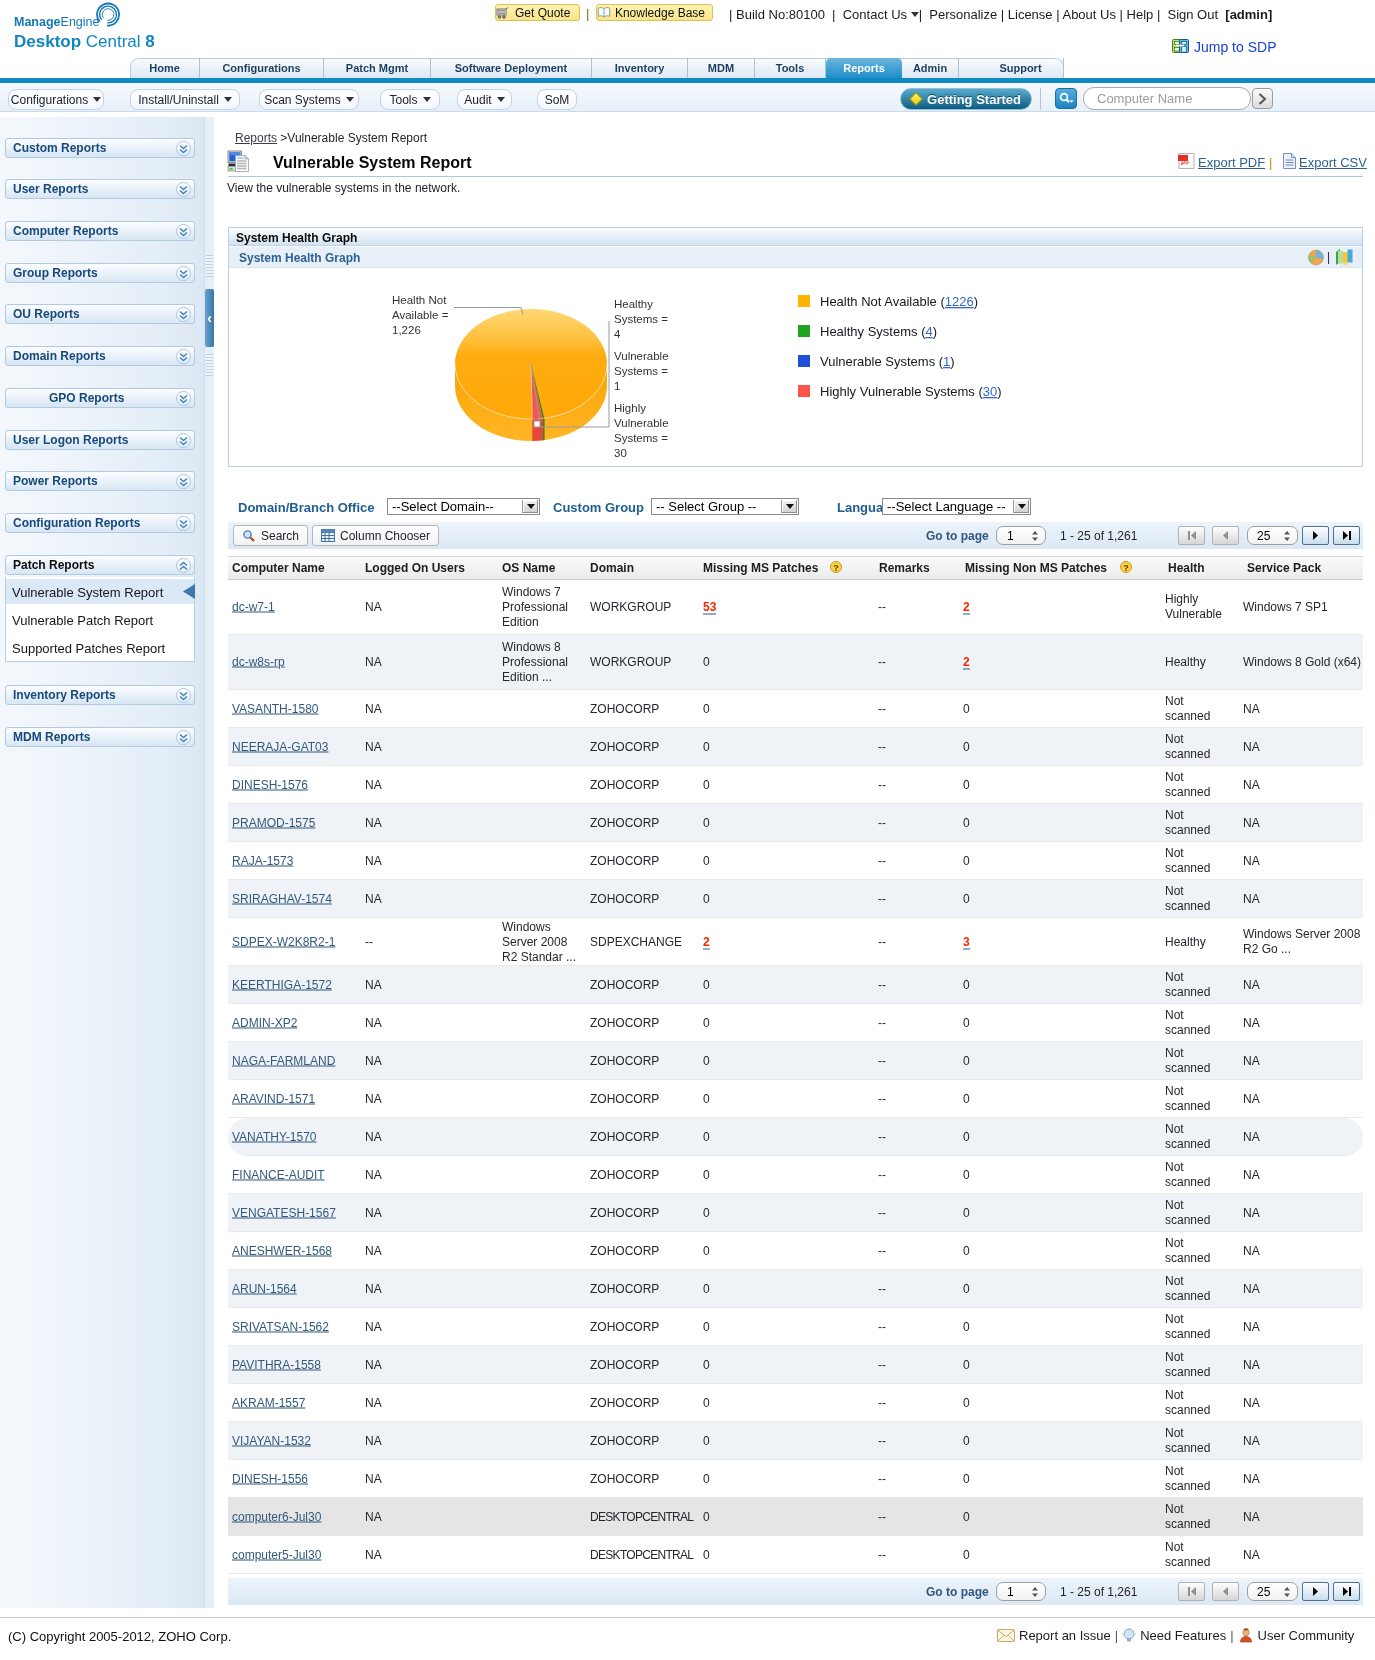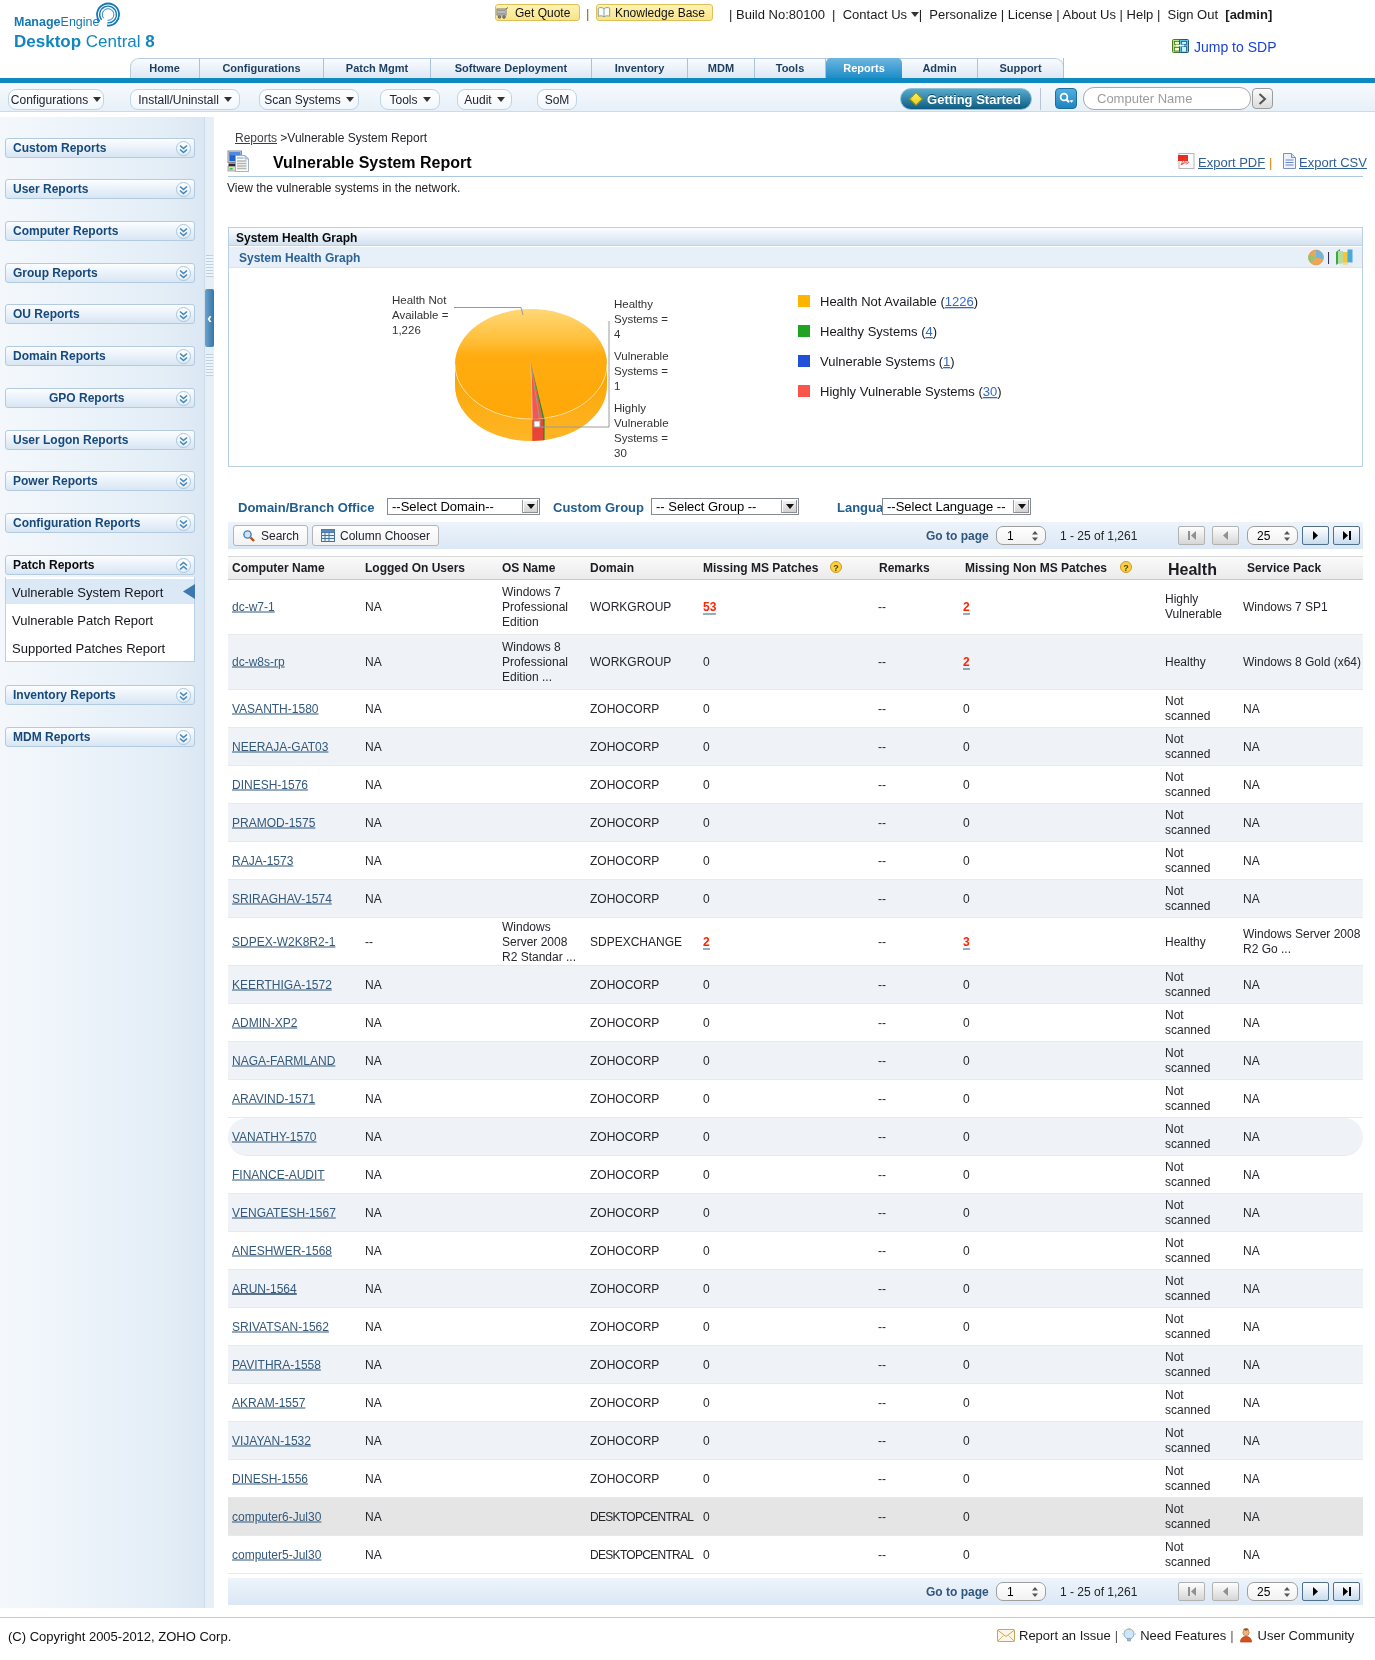--- a/index.html
+++ b/index.html
@@ -73,21 +73,21 @@
 
 <div class="abs" style="left:130px;top:58px;width:934px;height:20px;background:linear-gradient(#fafcfe,#dce8f4);border:1px solid #b7cce0;border-bottom:none;border-radius:9px 9px 0 0;"></div>
 <div class="tab" style="top:58px;height:20px;left:130px;width:70px;">Home</div>
 <div class="tab" style="top:58px;height:20px;left:200px;width:124px;">Configurations</div>
 <div class="tab" style="top:58px;height:20px;left:324px;width:107px;">Patch Mgmt</div>
 <div class="tab" style="top:58px;height:20px;left:431px;width:161px;">Software Deployment</div>
 <div class="tab" style="top:58px;height:20px;left:592px;width:96px;">Inventory</div>
 <div class="tab" style="top:58px;height:20px;left:688px;width:67px;">MDM</div>
 <div class="tab" style="top:58px;height:20px;left:755px;width:71px;">Tools</div>
 <div class="tab" style="top:58px;height:20px;left:826px;width:76px;background:linear-gradient(#6cb6de,#1f8dc9);color:#fff;border-radius:5px 5px 0 0;border-right:none;">Reports</div>
-<div class="tab" style="top:58px;height:20px;left:902px;width:76px;">Admin</div>
+<div class="tab" style="top:58px;height:20px;left:902px;width:57px;">Admin</div>
 <div class="tab" style="top:58px;height:20px;left:978px;width:86px;">Support</div>
 <div class="abs" style="left:0;top:78px;width:1375px;height:5px;background:#0f8ac0;"></div>
 <div class="abs" style="left:0;top:83px;width:1375px;height:29px;background:linear-gradient(#f6fafd,#e7f0f8);border-bottom:1px solid #ccdbea;"></div>
 <div class="qbtn" style="left:8px;top:89px;width:96px;">Configurations <span class="caret"></span></div>
 <div class="qbtn" style="left:130px;top:89px;width:110px;">Install/Uninstall <span class="caret"></span></div>
 <div class="qbtn" style="left:259px;top:89px;width:100px;">Scan Systems <span class="caret"></span></div>
 <div class="qbtn" style="left:380px;top:89px;width:60px;">Tools <span class="caret"></span></div>
 <div class="qbtn" style="left:457px;top:89px;width:55px;">Audit <span class="caret"></span></div>
 <div class="qbtn" style="left:537px;top:89px;width:40px;">SoM</div>
 
@@ -405,21 +405,21 @@
 <div class="abs" style="left:228px;top:556px;width:1135px;height:24px;background:linear-gradient(#fafafa,#ebebeb);border-top:1px solid #d8d8d8;border-bottom:1px solid #c9c9c9;"></div>
 <div class="abs b" style="left:232px;top:561px;font-size:12px;color:#1c1c22;">Computer Name</div>
 <div class="abs b" style="left:365px;top:561px;font-size:12px;color:#1c1c22;">Logged On Users</div>
 <div class="abs b" style="left:502px;top:561px;font-size:12px;color:#1c1c22;">OS Name</div>
 <div class="abs b" style="left:590px;top:561px;font-size:12px;color:#1c1c22;">Domain</div>
 <div class="abs b" style="left:703px;top:561px;font-size:12px;color:#1c1c22;">Missing MS Patches</div>
 <span class="hq abs" style="left:830px;top:561px;">?</span>
 <div class="abs b" style="left:879px;top:561px;font-size:12px;color:#1c1c22;">Remarks</div>
 <div class="abs b" style="left:965px;top:561px;font-size:12px;color:#1c1c22;">Missing Non MS Patches</div>
 <span class="hq abs" style="left:1120px;top:561px;">?</span>
-<div class="abs b" style="left:1168px;top:561px;font-size:16px;color:#1c1c22;">Health</div>
+<div class="abs b" style="left:1168px;top:561px;font-size:12px;color:#1c1c22;">Health</div>
 <div class="abs b" style="left:1247px;top:561px;font-size:12px;color:#1c1c22;">Service Pack</div>
 
 <div class="abs" style="left:228px;top:580px;width:1135px;height:55px;background:#ffffff;border-bottom:1px solid #e9e9e9;">
 <div class="cell" style="left:4px;"><span class="clink">dc-w7-1</span></div>
 <div class="cell" style="left:137px;">NA</div>
 <div class="cell" style="left:274px;width:86px;">Windows 7<br>Professional<br>Edition</div>
 <div class="cell" style="left:362px;">WORKGROUP</div>
 <div class="cell" style="left:475px;"><span class="rlink">53</span></div>
 <div class="cell" style="left:650px;">--</div>
 <div class="cell" style="left:735px;"><span class="rlink">2</span></div>
@@ -582,21 +582,21 @@
 <div class="cell" style="left:4px;"><span class="clink">ANESHWER-1568</span></div>
 <div class="cell" style="left:137px;">NA</div>
 <div class="cell" style="left:362px;">ZOHOCORP</div>
 <div class="cell" style="left:475px;">0</div>
 <div class="cell" style="left:650px;">--</div>
 <div class="cell" style="left:735px;">0</div>
 <div class="cell" style="left:937px;width:75px;">Not<br>scanned</div>
 <div class="cell" style="left:1015px;width:125px;">NA</div>
 </div>
 <div class="abs" style="left:228px;top:1270px;width:1135px;height:38px;background:#eff3f8;border-bottom:1px solid #e9e9e9;">
-<div class="cell" style="left:4px;text-decoration:underline;"><span class="clink">ARUN-1564</span></div>
+<div class="cell" style="left:4px;"><span class="clink">ARUN-1564</span></div>
 <div class="cell" style="left:137px;">NA</div>
 <div class="cell" style="left:362px;">ZOHOCORP</div>
 <div class="cell" style="left:475px;">0</div>
 <div class="cell" style="left:650px;">--</div>
 <div class="cell" style="left:735px;">0</div>
 <div class="cell" style="left:937px;width:75px;">Not<br>scanned</div>
 <div class="cell" style="left:1015px;width:125px;">NA</div>
 </div>
 <div class="abs" style="left:228px;top:1308px;width:1135px;height:38px;background:#ffffff;border-bottom:1px solid #e9e9e9;">
 <div class="cell" style="left:4px;"><span class="clink">SRIVATSAN-1562</span></div>

